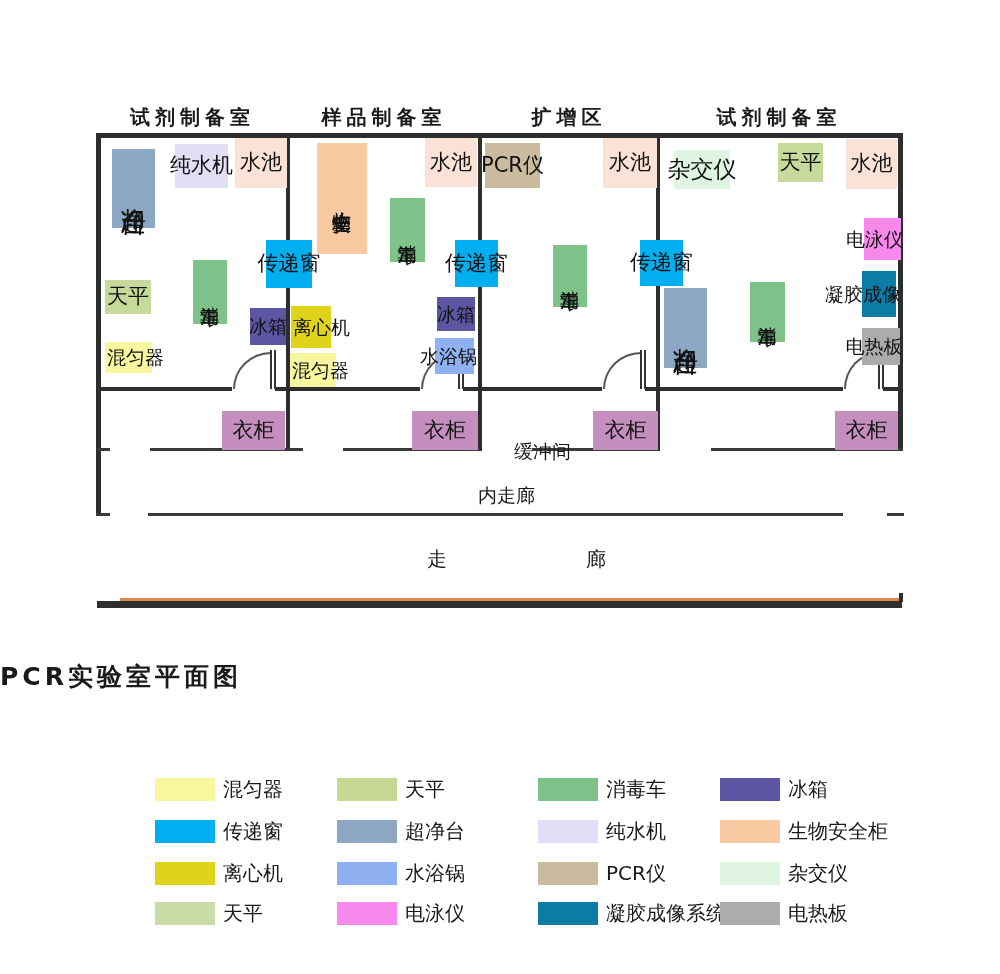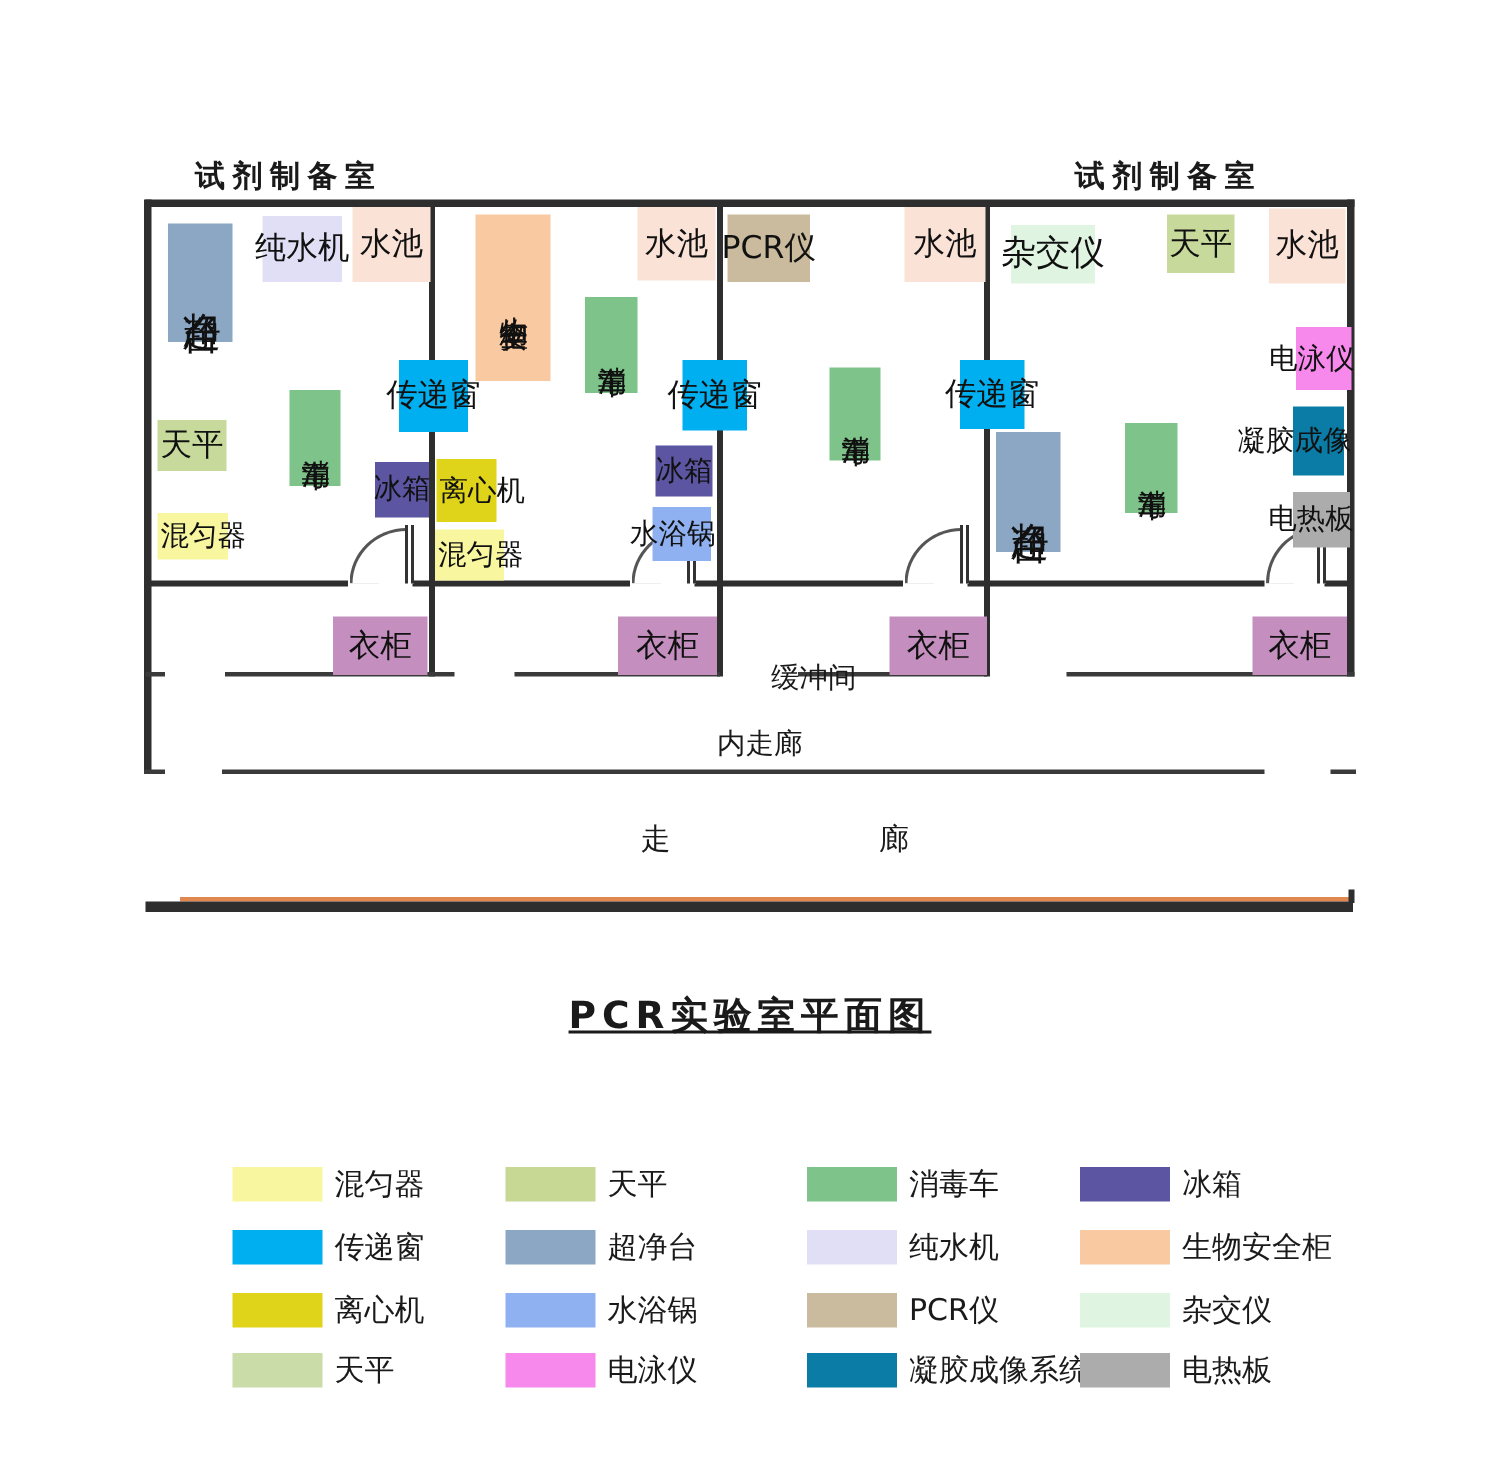--- a/index.html
+++ b/index.html
@@ -12,31 +12,33 @@
   .eq{position:absolute;display:flex;align-items:center;justify-content:center;}
   .eq-label{font-size:19px;line-height:1.1;white-space:nowrap;color:#111;}
   .f21{font-size:21px;}
   .f23{font-size:23px;}
   .f26{font-size:26px;}
   .vtext{writing-mode:vertical-rl;text-orientation:upright;letter-spacing:1px;}
   .alignL{justify-content:flex-start;padding-left:2px;}
   .door-arc{position:absolute;border-left:2px solid #555;border-top:2px solid #555;border-top-left-radius:100% 100%;box-sizing:border-box;}
   .door-leaf{position:absolute;background:#fff;border-left:2px solid #333;border-right:2px solid #333;box-sizing:border-box;}
   .plain-label{position:absolute;font-size:19px;white-space:nowrap;}
-  .main-title{position:absolute;left:0;top:660px;width:1000px;text-align:center;font-size:25px;font-weight:bold;letter-spacing:4px;text-decoration:underline;}
+  .main-title{position:absolute;left:0;top:660px;width:1000px;font-size:25px;font-weight:bold;letter-spacing:4px;}
   .legend-item{position:absolute;height:23px;}
   .legend-swatch{position:absolute;left:0;top:0;width:60px;height:23px;}
   .legend-label{position:absolute;left:68px;top:0;font-size:20px;line-height:23px;white-space:nowrap;}
 </style>
 </head>
 <body>
 
 <div class="plan">
 
   <div class="room-title" style="left:97px;width:191px;">试剂制备室</div>
+  <div class="room-title" style="left:288px;width:192px;">样品制备室</div>
+  <div class="room-title" style="left:480px;width:178px;">扩增区</div>
   <div class="room-title" style="left:658px;width:242px;">试剂制备室</div>
 
   <div class="wall" style="left:97px;top:133px;width:806px;height:5px;"></div>
   <div class="wall" style="left:96px;top:133px;width:5px;height:383px;"></div>
   <div class="wall" style="left:898px;top:133px;width:5px;height:318px;"></div>
 
   <div class="wall" style="left:286px;top:138px;width:4px;height:313px;"></div>
   <div class="wall" style="left:478px;top:138px;width:4px;height:313px;"></div>
   <div class="wall" style="left:656px;top:138px;width:4px;height:313px;"></div>
 

